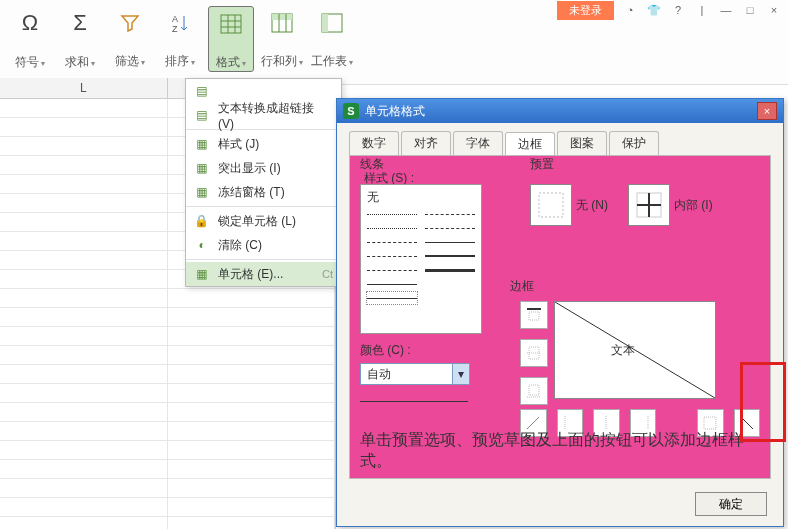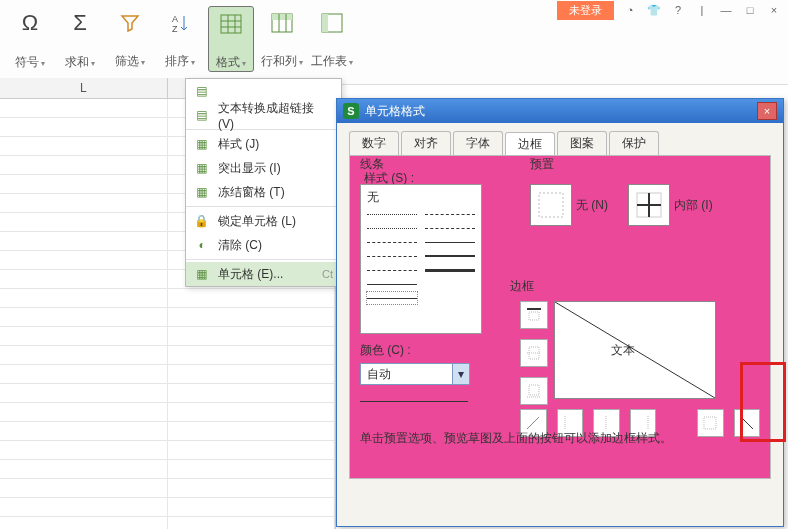--- a/index.html
+++ b/index.html
@@ -55,21 +55,21 @@
 .preset .pb{display:flex;flex-direction:row;align-items:center;gap:4px;cursor:pointer}
 .preset .pbox{width:40px;height:40px;border:1px solid #888;background:#fff;display:flex;align-items:center;justify-content:center}
 
 .border-area{position:absolute;top:122px;left:160px;width:250px}
 .border-title{font-size:12px;margin-bottom:6px;color:#333}
 .preview{width:160px;height:96px;border:1px solid #888;background:#fff;position:relative;margin-left:44px}
 .preview .diag{position:absolute;top:0;left:0;width:100%;height:100%}
 .sidebtn{width:26px;height:26px;border:1px solid #aaa;background:#fff;display:flex;align-items:center;justify-content:center;cursor:pointer}
 .sidecol{position:absolute;left:10px;top:0;display:flex;flex-direction:column;gap:10px}
 .botrow{display:flex;gap:10px;margin-top:10px;margin-left:10px;align-items:center}
-.hint{position:absolute;top:274px;left:10px;font-size:12px;color:#333}
+.hint{position:absolute;top:274px;left:10px;font-size:16px;color:#333}
 .dlg-foot{position:absolute;bottom:10px;right:16px;display:flex;gap:10px}
 .dlg-foot button{width:72px;height:24px;border:1px solid #888;background:#f0efe9;cursor:pointer;font-size:12px}
 
 .redbox{position:absolute;border:3px solid #e02020}
 </style>
 </head>
 <body>
 
 <div class="titlebar">
   <span class="login">未登录</span>
@@ -439,16 +439,17 @@
             <svg width="18" height="18">
               <line x1="3" y1="3" x2="15" y2="15" stroke="#333"></line>
             </svg>
           </div>
       </div>
     </div>
 
     <div class="hint">单击预置选项、预览草图及上面的按钮可以添加边框样式。</div>
   </div>
   <div class="dlg-foot">
+    <button>确定</button>
   </div>
 </div>
 
 <div class="redbox" style="top:362px;left:740px;width:40px;height:74px"></div>
 
 </body></html>

